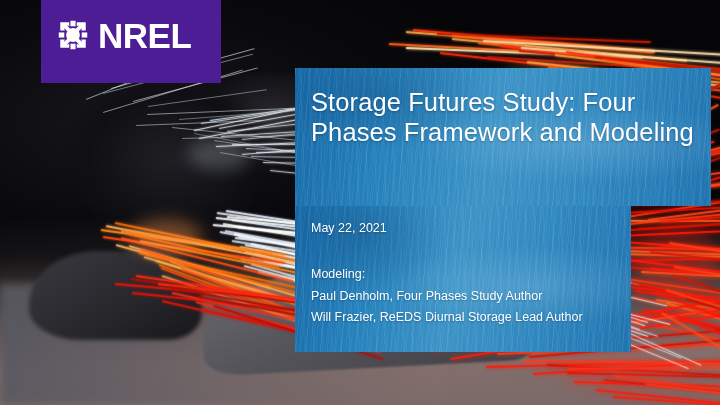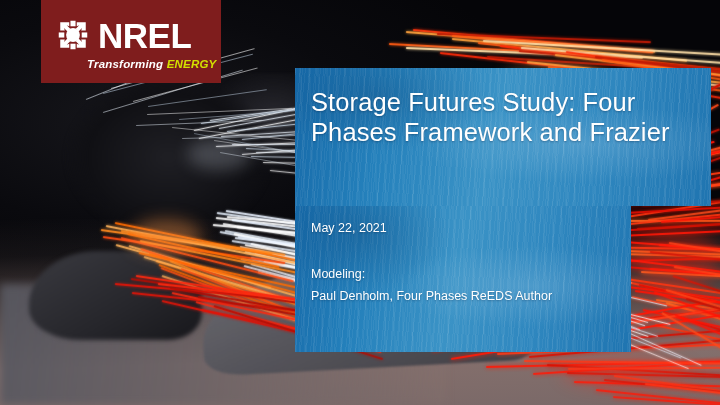--- a/index.html
+++ b/index.html
@@ -115,21 +115,21 @@
   .speakers{
     position:absolute;left:16px;top:58px;right:8px;
     color:#ffffff;font-size:12.5px;line-height:1.72;
     text-shadow:0 1px 2px rgba(0,30,60,.35);
   }
   .speakers div{white-space:nowrap;}
 
   
   .logo-box{
     position:absolute;left:41px;top:0;width:180px;height:83px;
-    background:#7f1d1d;
+    background:#4c1d95;
   }
   .logo-row{
     position:absolute;left:14px;top:17px;
     display:flex;align-items:center;gap:7px;
   }
   .logo-mark{width:36px;height:36px;flex:0 0 36px;}
   .logo-word{
     color:#ffffff;font-size:35px;font-weight:700;
     letter-spacing:-0.5px;line-height:1;
     font-family:"Liberation Sans",sans-serif;
@@ -369,50 +369,48 @@
         <div class="glowblob" style="left: 70%; top: 16%; width: 14%; height: 6%; background: rgba(255, 170, 90, 0.3);"></div>
         <div class="glowblob" style="left: 88%; top: 56%; width: 12%; height: 16%; background: rgba(255, 40, 20, 0.32);"></div>
         <div class="glowblob" style="left: 78%; top: 88%; width: 18%; height: 8%; background: rgba(255, 40, 20, 0.26);"></div>
         <div class="glowblob" style="left: 26%; top: 34%; width: 9%; height: 8%; background: rgba(230, 240, 255, 0.22);"></div>
       </div>
   </div>
 
   <div class="panel panel-title">
     <div class="panel-sheen"></div>
     <div class="panel-sheen2"></div>
-    <div class="title-text">Storage Futures Study: Four Phases Framework and Frazier</div>
+    <div class="title-text">Storage Futures Study: Four Phases Framework and Modeling</div>
   </div>
 
   <div class="panel panel-body">
     <div class="panel-sheen"></div>
     <div class="panel-sheen2"></div>
 
     <div class="date-text">May 22, 2021</div>
 
     <div class="speakers">
       <div>Modeling:</div>
-      <div>Paul Denholm, Four Phases ReEDS Author</div>
+      <div>Paul Denholm, Four Phases Study Author</div>
+      <div>Will Frazier, ReEDS Diurnal Storage Lead Author</div>
     </div>
   </div>
 
   <div class="logo-box">
     <div class="logo-row">
       <svg class="logo-mark" viewBox="0 0 48 48">
         <g fill="#ffffff">
           <path d="M7 7h12v5.2l-3.3-1.1 4.6 4.6-3.7 3.7-4.6-4.6 1.1 3.3H7z"></path>
           <path d="M41 7H29v5.2l3.3-1.1-4.6 4.6 3.7 3.7 4.6-4.6-1.1 3.3H41z"></path>
           <path d="M7 41h12v-5.2l-3.3 1.1 4.6-4.6-3.7-3.7-4.6 4.6 1.1-3.3H7z"></path>
           <path d="M41 41H29v-5.2l3.3 1.1-4.6-4.6 3.7-3.7 4.6 4.6-1.1-3.3H41z"></path>
           <rect x="20.6" y="5" width="6.8" height="7.4"></rect>
           <rect x="20.6" y="35.6" width="6.8" height="7.4"></rect>
           <rect x="5" y="20.6" width="7.4" height="6.8"></rect>
           <rect x="35.6" y="20.6" width="7.4" height="6.8"></rect>
           <circle cx="24" cy="24" r="9.2"></circle>
         </g>
       </svg>
       <div class="logo-word">NREL</div>
     </div>
-    <div class="tagline">
-      <span class="tag-a">Transforming</span><span>&nbsp;</span><span class="tag-b">ENERGY</span>
-    </div>
   </div>
 
 </div>
 
 </body></html>

